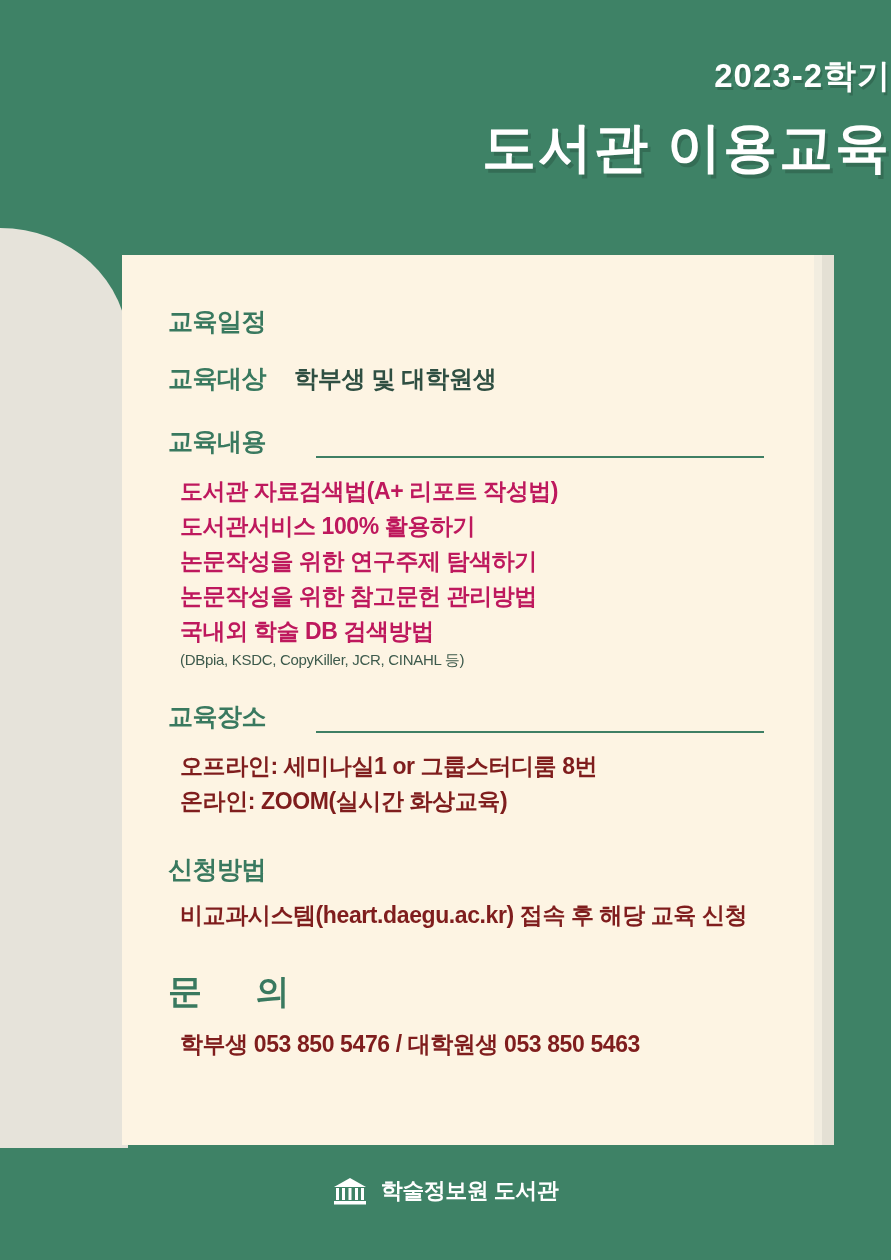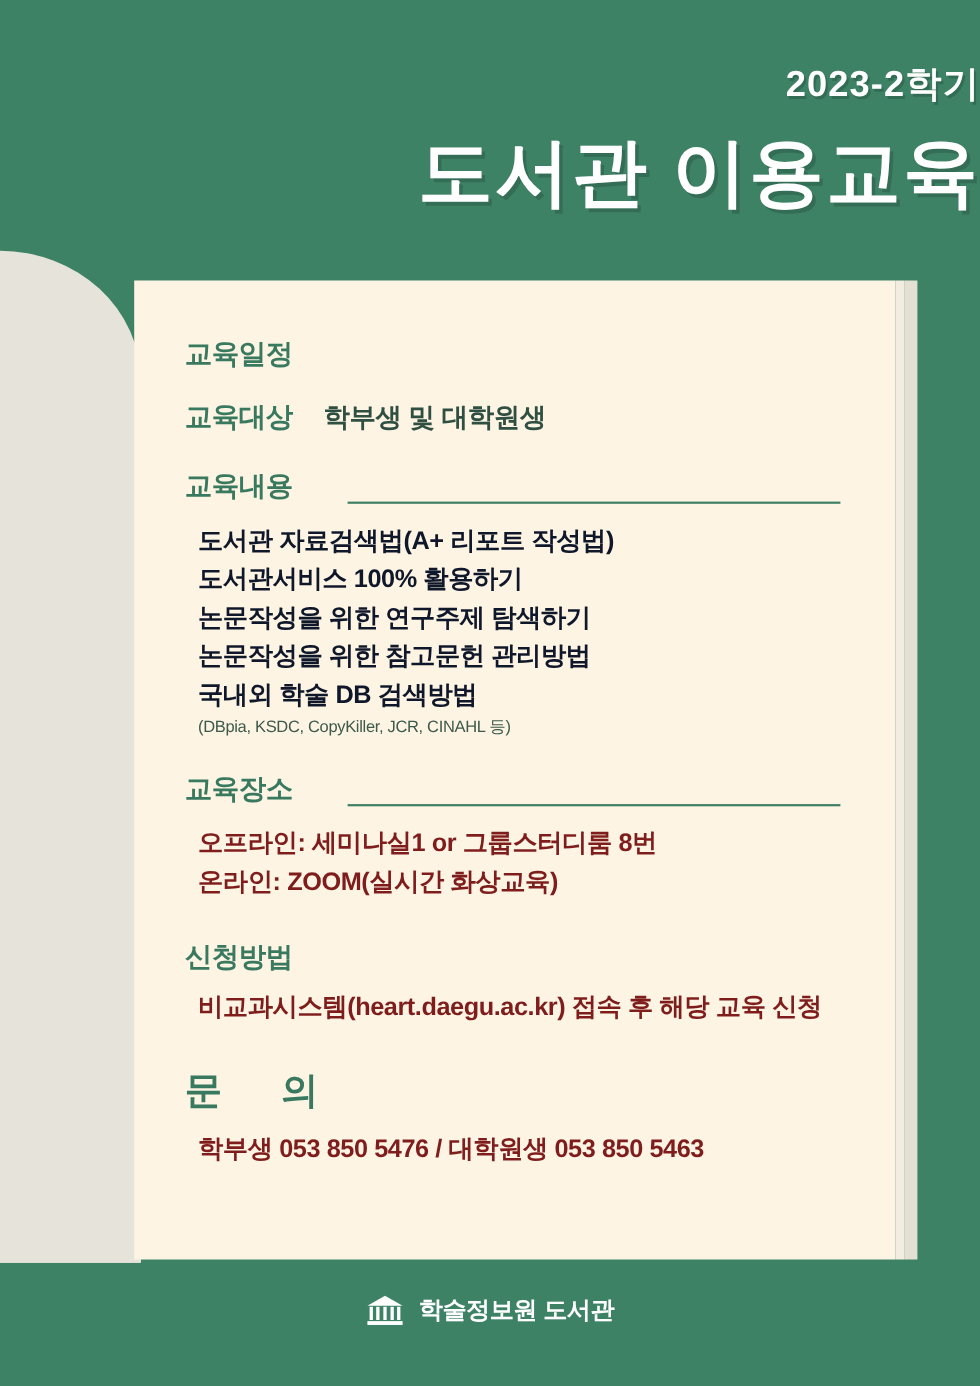--- a/index.html
+++ b/index.html
@@ -47,21 +47,21 @@
   .header .sem {
     color: #ffffff;
     font-size: 33px;
     font-weight: bold;
     letter-spacing: 1px;
     line-height: 1.1;
     text-shadow: 2px 3px 0 rgba(0,0,0,0.17);
   }
   .header .title {
     color: #ffffff;
-    font-size: 68px;
+    font-size: 54px;
     font-weight: bold;
     letter-spacing: 2px;
     margin-top: 18px;
     text-shadow: 3px 4px 0 rgba(0,0,0,0.16);
     padding-left: 44px;
   }
 
   
   .card-wrap {
     position: absolute;
@@ -135,21 +135,21 @@
     margin-left: 22px;
     margin-right: 4px;
   }
 
   .list {
     margin: 0;
     padding: 0 0 0 12px;
     list-style: none;
   }
   .list li {
-    color: #0f172a;
+    color: #be185d;
     font-size: 23px;
     font-weight: bold;
     letter-spacing: -0.4px;
     line-height: 1.52;
     white-space: nowrap;
   }
   .note {
     color: #3d5a4c;
     font-size: 15px;
     font-weight: normal;

